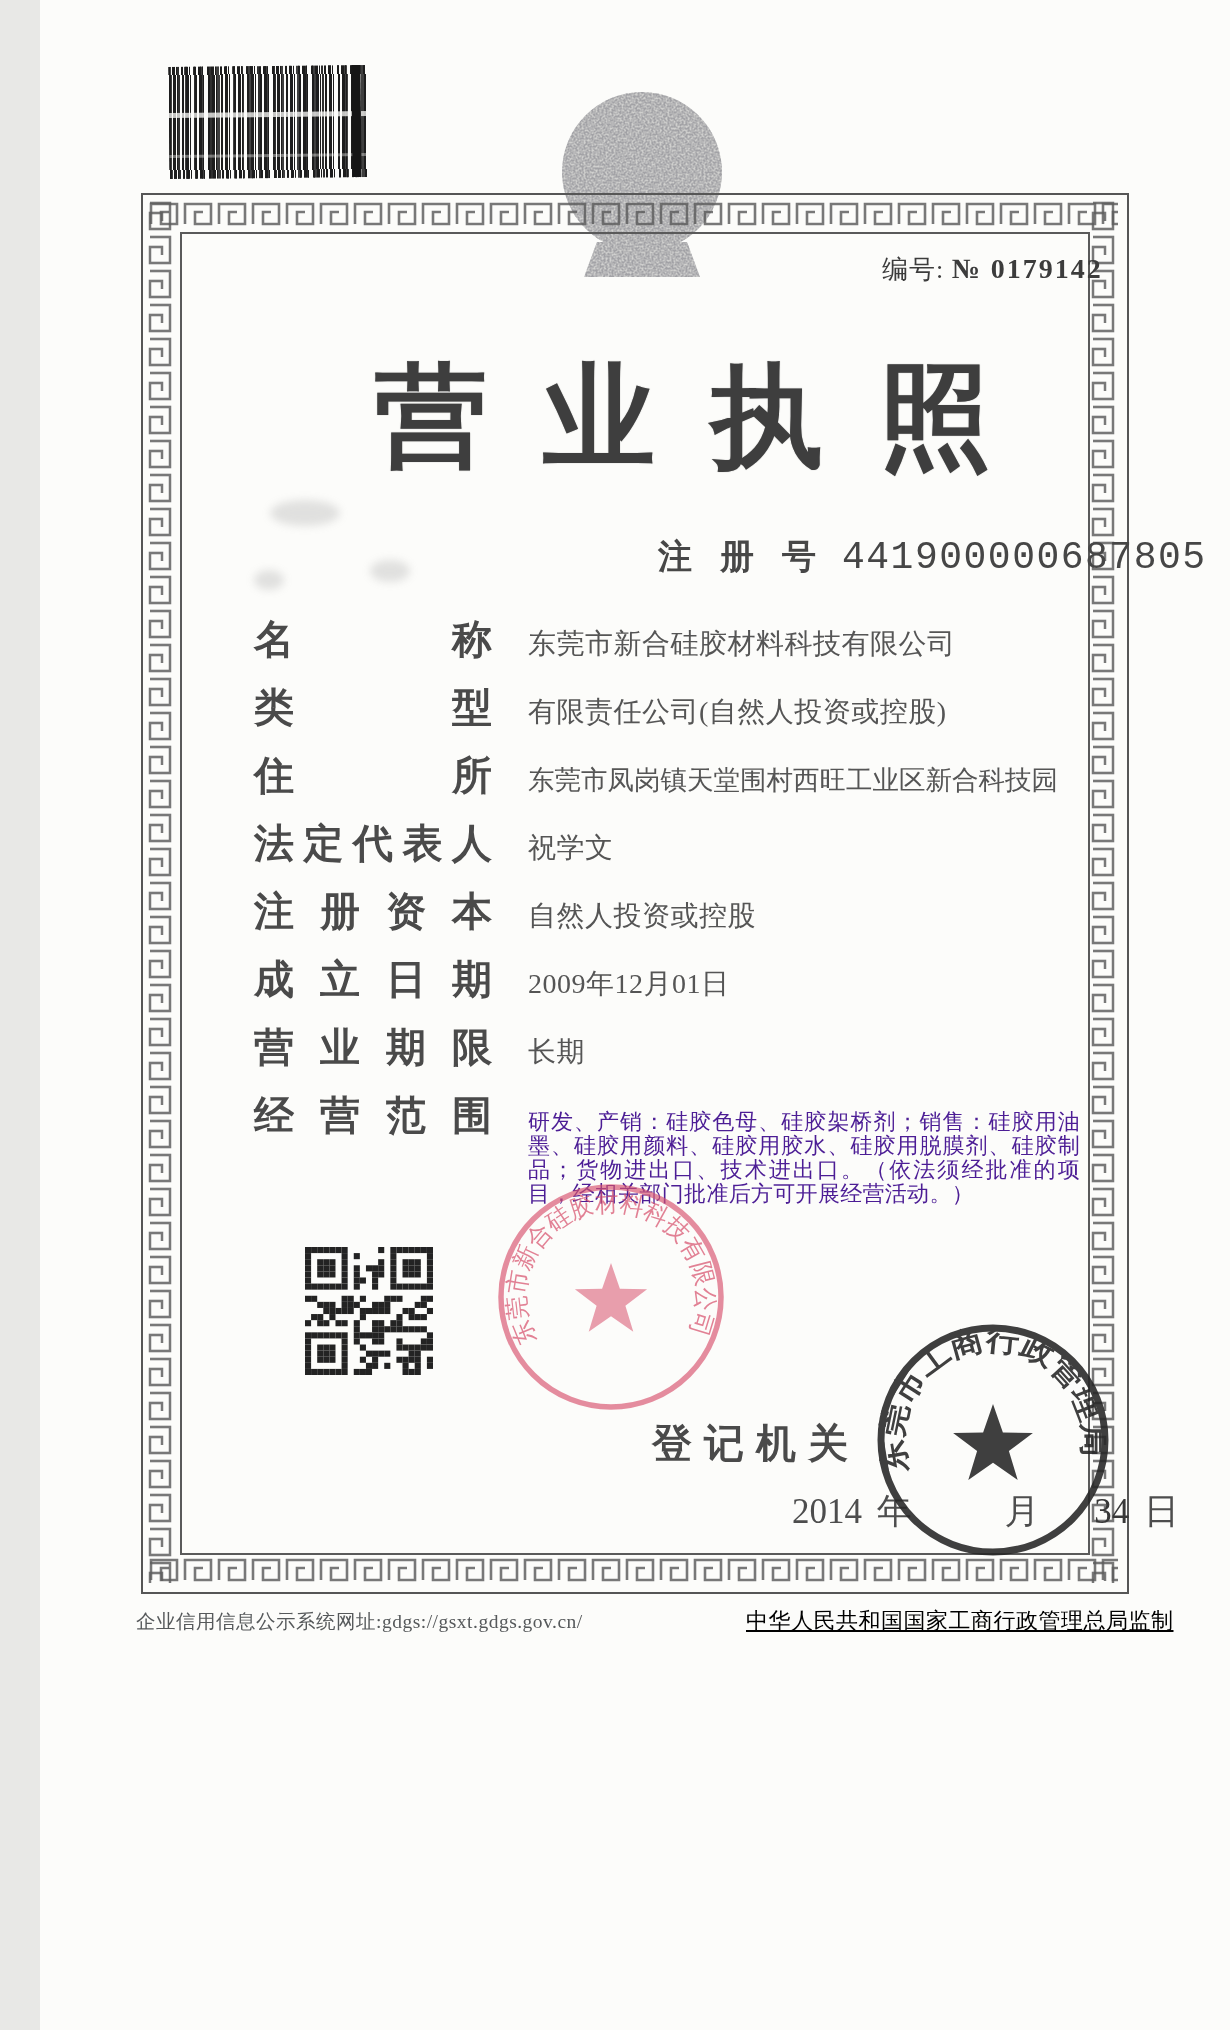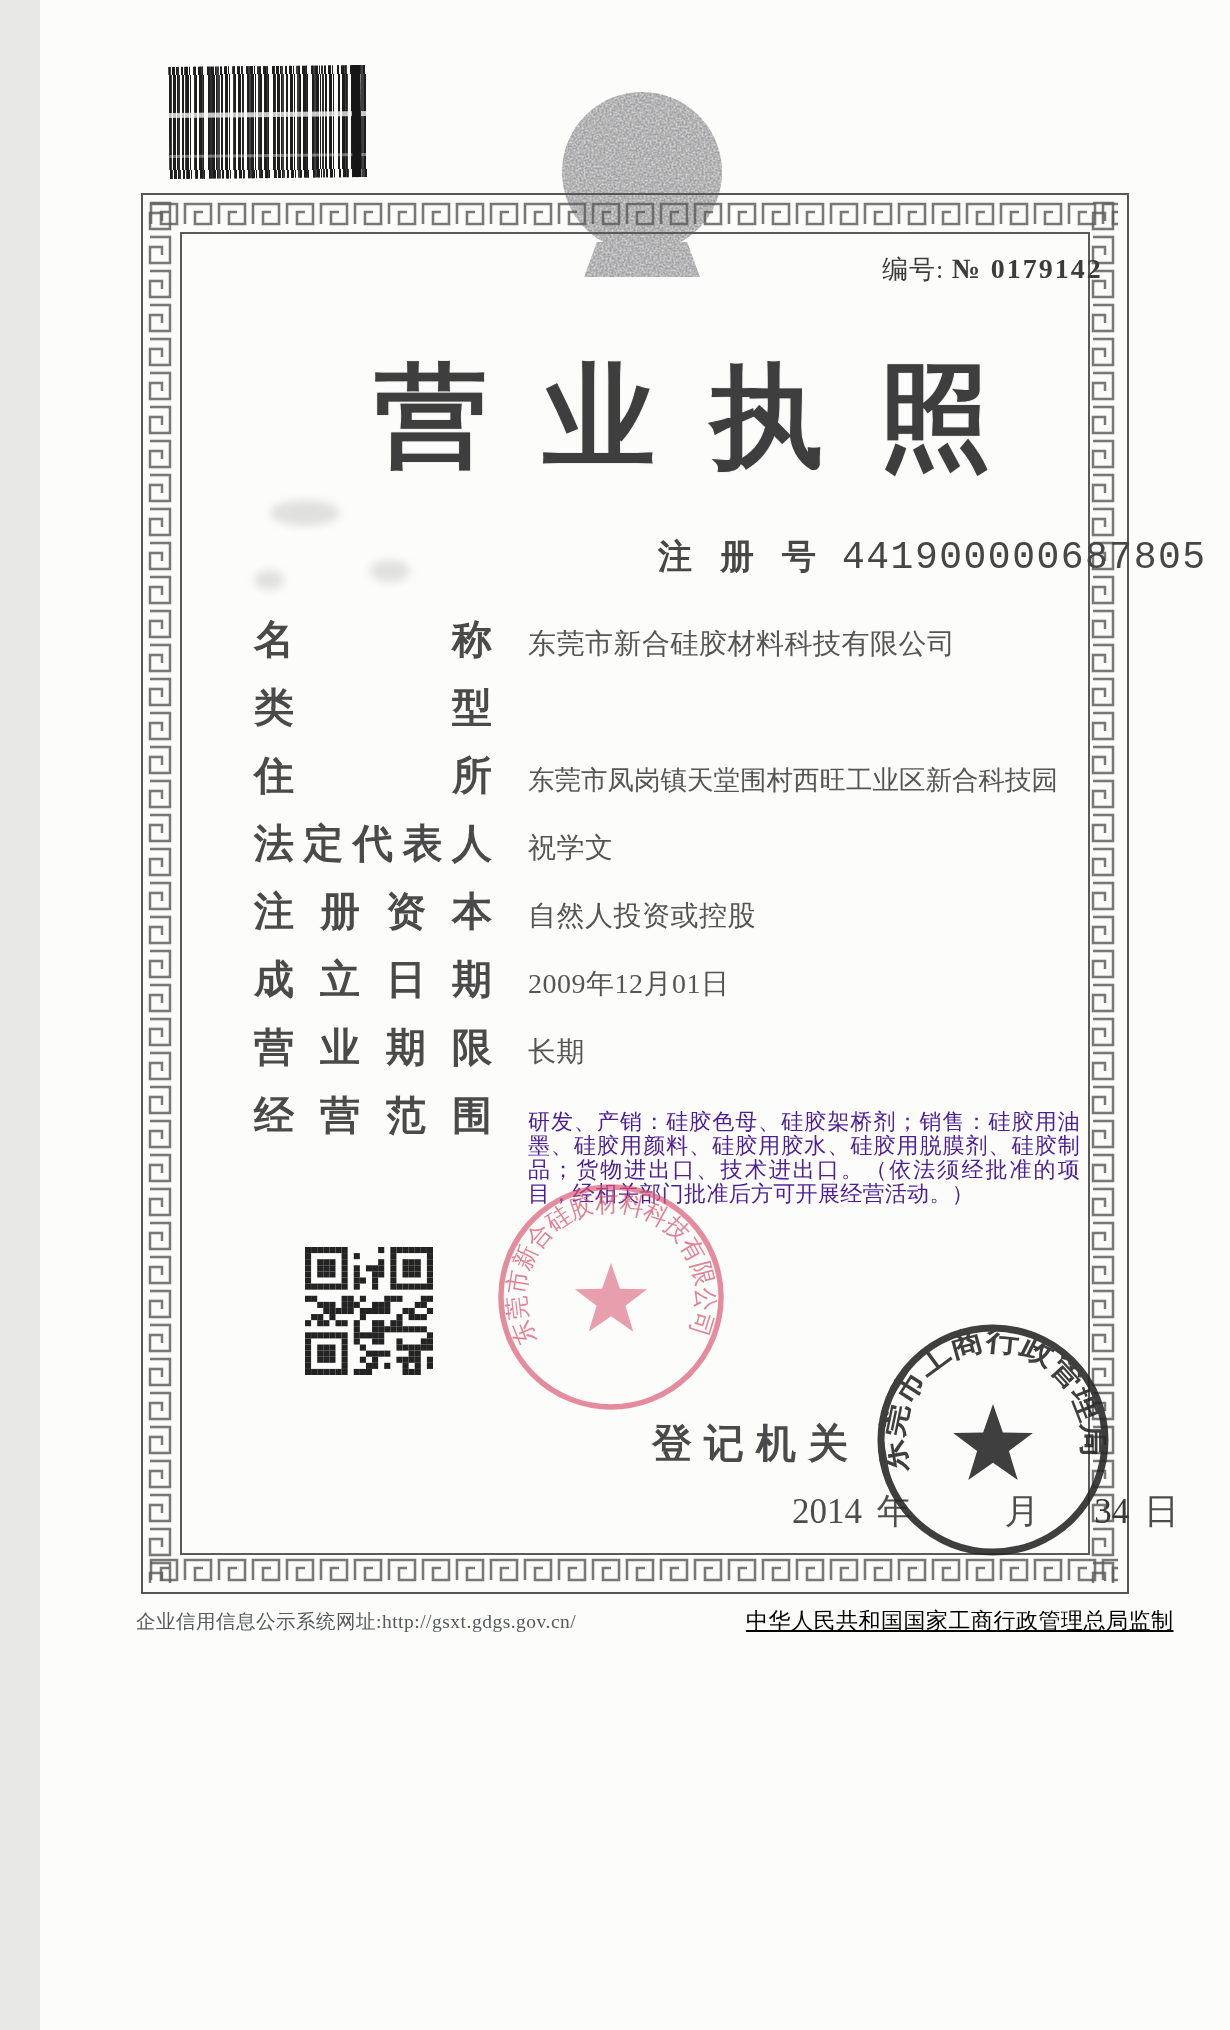--- a/index.html
+++ b/index.html
@@ -145,20 +145,21 @@
           <span>名</span>
           <span>称</span>
         </div>
       <div class="fvalue">东莞市新合硅胶材料科技有限公司</div>
     </div>
     <div class="frow">
       <div class="flabel">
           <span>类</span>
           <span>型</span>
         </div>
+      <div class="fvalue">有限责任公司(自然人投资或控股)</div>
     </div>
     <div class="frow">
       <div class="flabel">
           <span>住</span>
           <span>所</span>
         </div>
       <div class="fvalue value-compact">东莞市凤岗镇天堂围村西旺工业区新合科技园</div>
     </div>
     <div class="frow">
       <div class="flabel">
@@ -461,20 +462,20 @@
     <defs>
         <path id="sealArcBlk" d="M40.4 152.8 A90 90 0 1 1 209.6 152.8" fill="none"></path>
       </defs>
     <circle cx="125" cy="122" r="112" fill="none" stroke="#262626" stroke-width="7"></circle>
     <polygon transform="translate(125,128)" fill="#262626" points="0,-42 9.9,-13.6 39.9,-13 15.9,5.1 24.7,34 0,16.8 -24.7,34 -15.9,5.1 -39.9,-13 -9.9,-13.6"></polygon>
     <text font-size="30" fill="#262626" font-weight="bold">
       <textPath href="#sealArcBlk" textLength="330" lengthAdjust="spacingAndGlyphs">东莞市工商行政管理局</textPath>
     </text>
   </svg>
 
-  <div class="abs footer-left">企业信用信息公示系统网址:http://gsxt.gdgs.gov.cn/</div>
+  <div class="abs footer-left">企业信用信息公示系统网址:gdgs://gsxt.gdgs.gov.cn/</div>
   <div class="abs footer-right">中华人民共和国国家工商行政管理总局监制</div>
 
   <div class="abs smudge" style="left:230px;top:500px;width:70px;height:26px;"></div>
   <div class="abs smudge" style="left:330px;top:560px;width:40px;height:22px;"></div>
   <div class="abs smudge" style="left:214px;top:570px;width:30px;height:20px;"></div>
 
 </div>
 
 </body></html>

